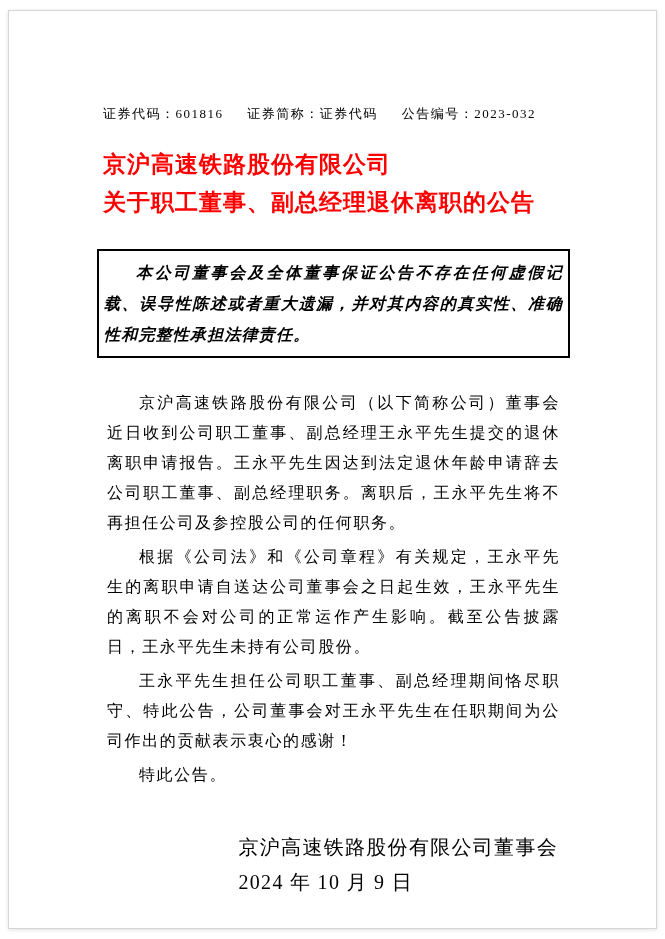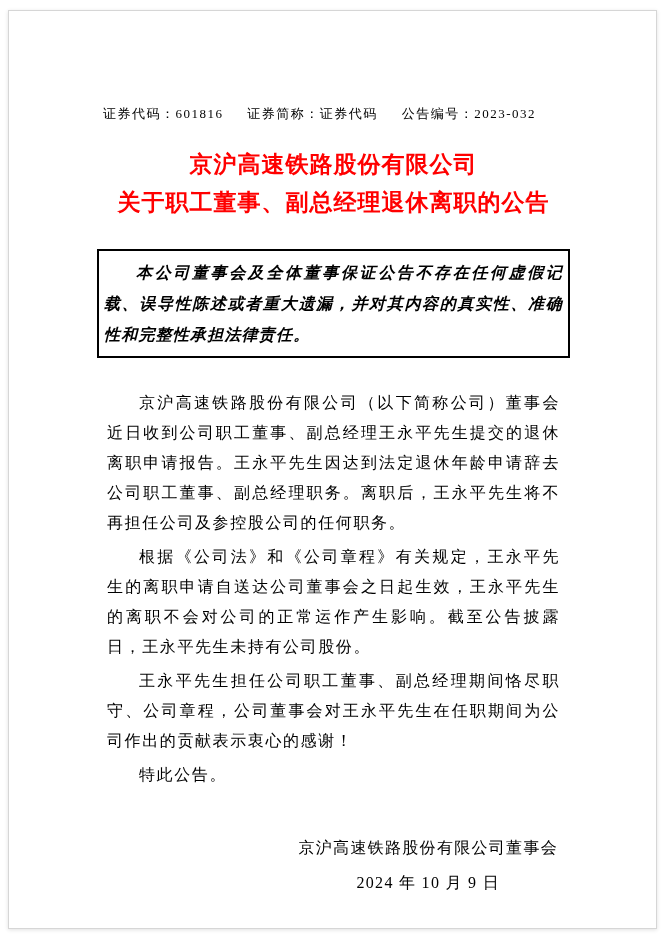--- a/index.html
+++ b/index.html
@@ -33,21 +33,20 @@
     justify-content: space-between;
     font-size: 13px;
     letter-spacing: 1.5px;
     line-height: 20px;
     padding-right: 28px;
     margin-bottom: 22px;
     white-space: nowrap;
   }
   .title {
     margin: 0 0 0 0;
-    text-align: center;
     color: #ff0000;
     font-weight: bold;
     font-size: 23px;
     line-height: 38px;
     letter-spacing: 1px;
   }
   .title .title-line { display: block; }
   .disclaimer {
     border: 2px solid #000000;
     margin: 27px -6px 0 -6px;
@@ -75,22 +74,22 @@
     text-indent: 2em;
     font-family: Liberation Serif, serif;
   }
   .signature {
     margin-top: 40px;
     text-align: right;
     margin-right: 6px;
   }
   .sig-inner {
     display: inline-block;
-    text-align: center;
-    font-size: 16px;
+    text-align: left;
+    font-size: 20px;
     line-height: 35px;
     letter-spacing: 1.3px;
     white-space: nowrap;
   }
   .sig-inner div { display: block; }
 </style>
 </head>
 <body>
 
 <div class="viewport">
@@ -107,21 +106,21 @@
       <span class="title-line">关于职工董事、副总经理退休离职的公告</span>
     </h1>
 
     <div class="disclaimer">
       <p>本公司董事会及全体董事保证公告不存在任何虚假记载、误导性陈述或者重大遗漏，并对其内容的真实性、准确性和完整性承担法律责任。</p>
     </div>
 
     <div class="body-text">
       <p>京沪高速铁路股份有限公司（以下简称公司）董事会近日收到公司职工董事、副总经理王永平先生提交的退休离职申请报告。王永平先生因达到法定退休年龄申请辞去公司职工董事、副总经理职务。离职后，王永平先生将不再担任公司及参控股公司的任何职务。</p>
       <p>根据《公司法》和《公司章程》有关规定，王永平先生的离职申请自送达公司董事会之日起生效，王永平先生的离职不会对公司的正常运作产生影响。截至公告披露日，王永平先生未持有公司股份。</p>
-      <p>王永平先生担任公司职工董事、副总经理期间恪尽职守、公司章程，公司董事会对王永平先生在任职期间为公司作出的贡献表示衷心的感谢！</p>
+      <p>王永平先生担任公司职工董事、副总经理期间恪尽职守、特此公告，公司董事会对王永平先生在任职期间为公司作出的贡献表示衷心的感谢！</p>
       <p>特此公告。</p>
     </div>
 
     <div class="signature">
       <div class="sig-inner">
         <div>京沪高速铁路股份有限公司董事会</div>
         <div class="sig-date">2024 年 10 月 9 日</div>
       </div>
     </div>
 

